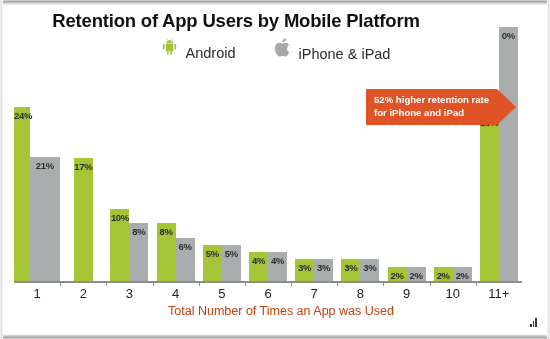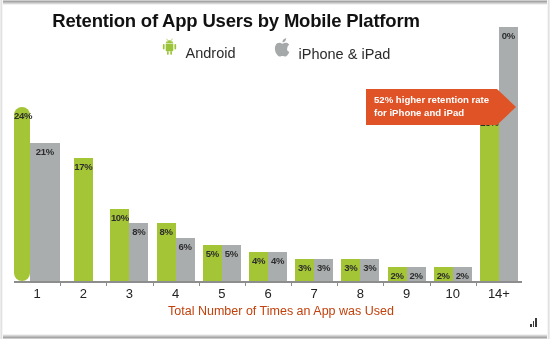--- a/index.html
+++ b/index.html
@@ -158,24 +158,24 @@
             <path d="M12.5 4.6c.7-.9 1.2-2.1 1.1-3.3-1 .04-2.3.7-3.1 1.6-.7.8-1.2 2-1.1 3.2 1.2.1 2.4-.6 3.1-1.5z"></path>
           </g>
         </svg>
       </span>
       <span class="legend-label">iPhone &amp; iPad</span>
     </div>
   </div>
 
   <div id="plot">
       <div class="group" style="left: 0px; width: 46.1818px;">
-        <div class="bar green" style="height: 174px; border-radius: 8px;">
+        <div class="bar green" style="height: 174px;">
           <span class="val">24%</span>
         </div>
-        <div class="bar gray" style="height: 138px; padding-left: 15px;">
+        <div class="bar gray" style="height: 124px; padding-left: 15px;">
           <span class="val">21%</span>
         </div>
       </div>
       <div class="group" style="left: 46.1818px; width: 46.1818px;">
         <div class="bar green" style="height: 123.25px;">
           <span class="val">17%</span>
         </div>
       </div>
       <div class="group" style="left: 92.3636px; width: 46.1818px;">
         <div class="bar green" style="height: 72.5px; margin-top: 12px;">
@@ -266,21 +266,21 @@
       <div class="xtick" style="left: 1.09091px;">1</div>
       <div class="xtick" style="left: 47.2727px;">2</div>
       <div class="xtick" style="left: 93.4545px;">3</div>
       <div class="xtick" style="left: 139.636px;">4</div>
       <div class="xtick" style="left: 185.818px;">5</div>
       <div class="xtick" style="left: 232px;">6</div>
       <div class="xtick" style="left: 278.182px;">7</div>
       <div class="xtick" style="left: 324.364px;">8</div>
       <div class="xtick" style="left: 370.545px;">9</div>
       <div class="xtick" style="left: 416.727px;">10</div>
-      <div class="xtick" style="left: 462.909px;">14+</div>
+      <div class="xtick" style="left: 462.909px;">11+</div>
     </div>
 
   <div id="xlabel">Total Number of Times an App was Used</div>
 
 
   <div id="logo">
     <span class="logomark">
         <i></i>
         <i></i>
         <i></i>

